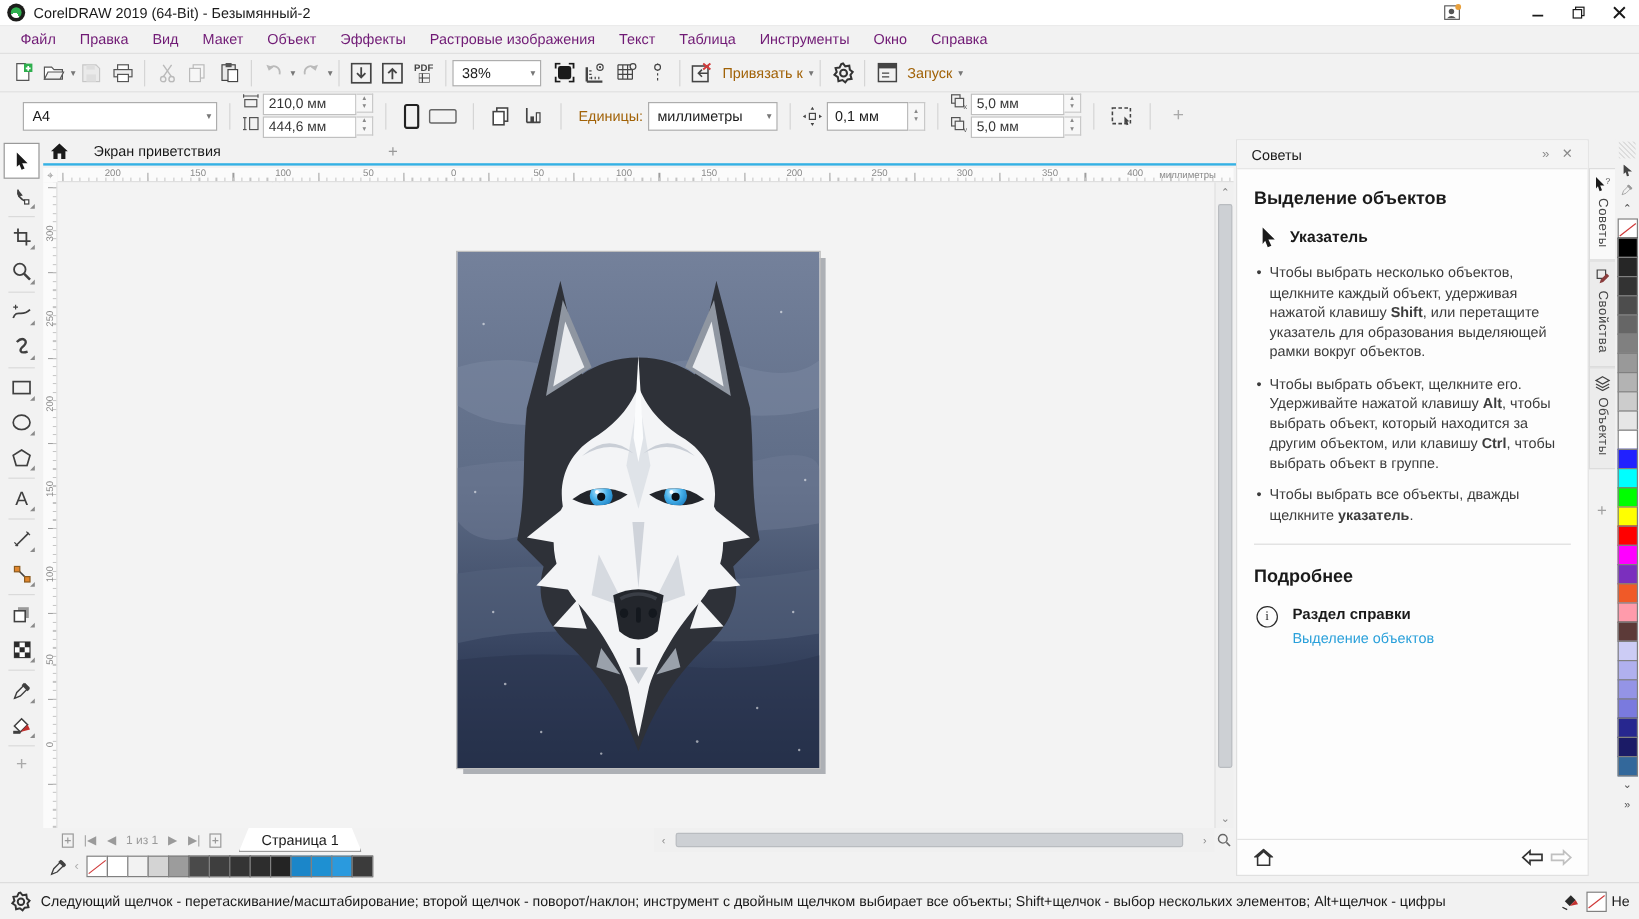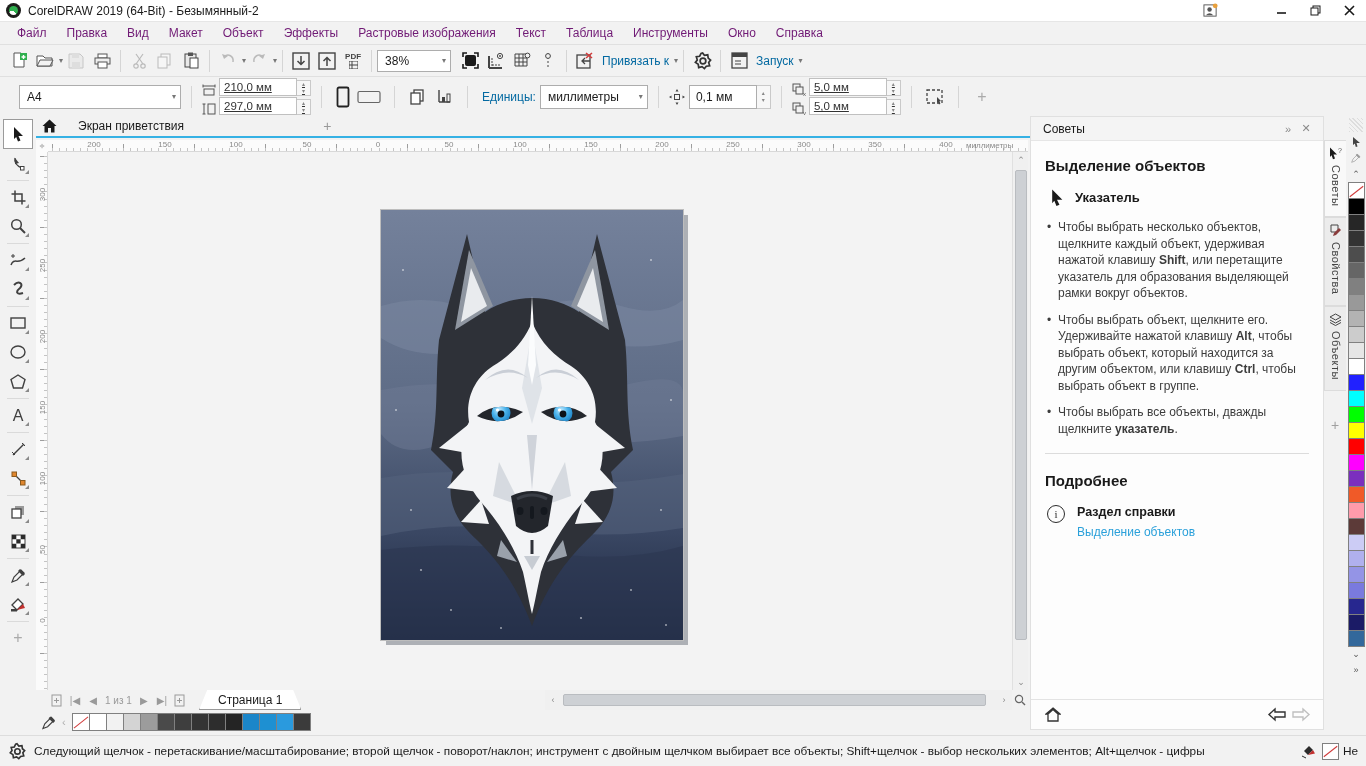--- a/index.html
+++ b/index.html
@@ -20,27 +20,27 @@
   .menu-item { padding:2px 9px; font-size:12px; color:#701a75; cursor:default; }
 
   
   .toolbar { height:32px; background:#f2f2f2; display:flex; align-items:center; padding-left:6px; border-top:1px solid #e0e0e0; }
   .tbtn { width:26px; height:26px; display:flex; align-items:center; justify-content:center; color:#444; position:relative; }
   .tbtn.disabled { opacity:.35; }
   .tsep { width:1px; height:22px; background:#d5d5d5; margin:0 5px; }
   .caret { font-size:8px; color:#777; margin-left:1px; }
   .combo { background:#fff; border:1px solid #adadad; height:22px; display:flex; align-items:center; padding:0 4px 0 7px; }
   .combo input { border:none; outline:none; width:100%; font-size:12px; font-family:"Liberation Sans",sans-serif; color:#1a1a1a; background:transparent; }
-  .tlabel { font-size:12px; color:#0369a1; margin:0 4px; }
+  .tlabel { font-size:12px; color:#a16207; margin:0 4px; }
 
   
   .propbar { height:40px; background:#f2f2f2; display:flex; align-items:center; padding-left:19px; border-top:1px solid #e0e0e0; }
   .spin { display:flex; flex-direction:column; justify-content:center; width:14px; height:20px; border:1px solid #c9c9c9; border-left:none; background:#f7f7f7; color:#888; font-size:6px; line-height:7px; text-align:center; }
   .sizegrp { display:flex; flex-direction:column; gap:1px; }
-  .sizerow { display:flex; align-items:flex-end; height:18px;text-decoration:underline; }
+  .sizerow { display:flex; align-items:flex-start; height:18px; }
   .sizerow .field { width:78px; height:18px; background:#fff; border:1px solid #c0c0c0; font-size:11.5px; padding:0 4px; display:flex; align-items:center; }
   .sizerow .spin { height:16px; }
   .field24 { background:#fff; border:1px solid #adadad; height:24px; display:flex; align-items:center; padding:0 6px; font-size:12px; color:#1a1a1a; }
   .orient { width:22px; height:28px; display:flex; align-items:center; justify-content:center; }
 
   
   #main { position:relative; height:619px; background:#f2f2f2; }
 
   
   #toolbox { position:absolute; left:0; top:0; width:36px; height:619px; background:#f2f2f2; display:flex; flex-direction:column; align-items:center; padding-top:4px; }
@@ -349,21 +349,21 @@
       <span class="spin">
           <span>▴</span>
           <span>▾</span>
         </span>
     </div>
     <div class="sizerow">
       <svg width="14" height="12" viewBox="0 0 14 12">
           <path d="M2,1 V11 M0.5,1 H3.5 M0.5,11 H3.5" stroke="#555"></path>
           <rect x="6" y="1" width="7" height="10" fill="none" stroke="#555"></rect>
         </svg>
-      <span class="field" style="margin-left:3px;">297,0 мм</span>
+      <span class="field" style="margin-left:3px;">444,6 мм</span>
       <span class="spin">
           <span>▴</span>
           <span>▾</span>
         </span>
     </div>
   </div>
   <span class="tsep" style="margin:0 10px;"></span>
   <span class="orient">
       <svg width="14" height="22" viewBox="0 0 14 22">
         <rect x="1.5" y="1.5" width="11" height="19" rx="1.5" fill="none" stroke="#222" stroke-width="1.8"></rect>

